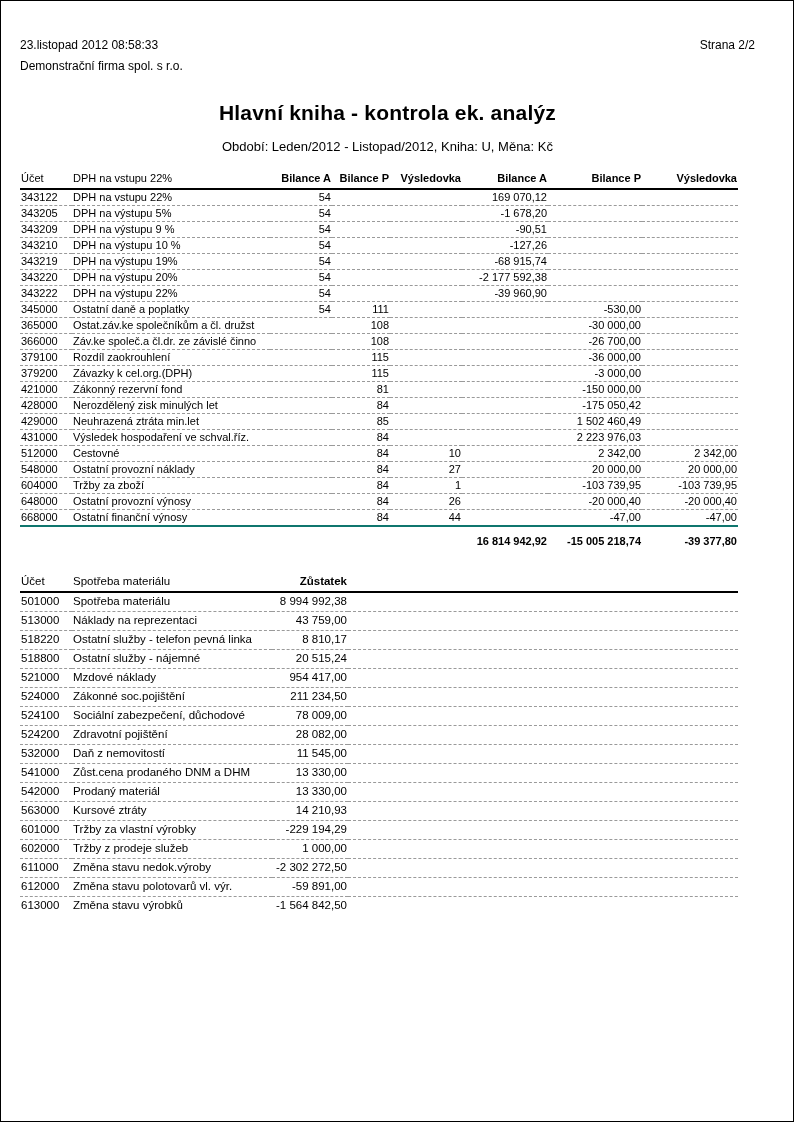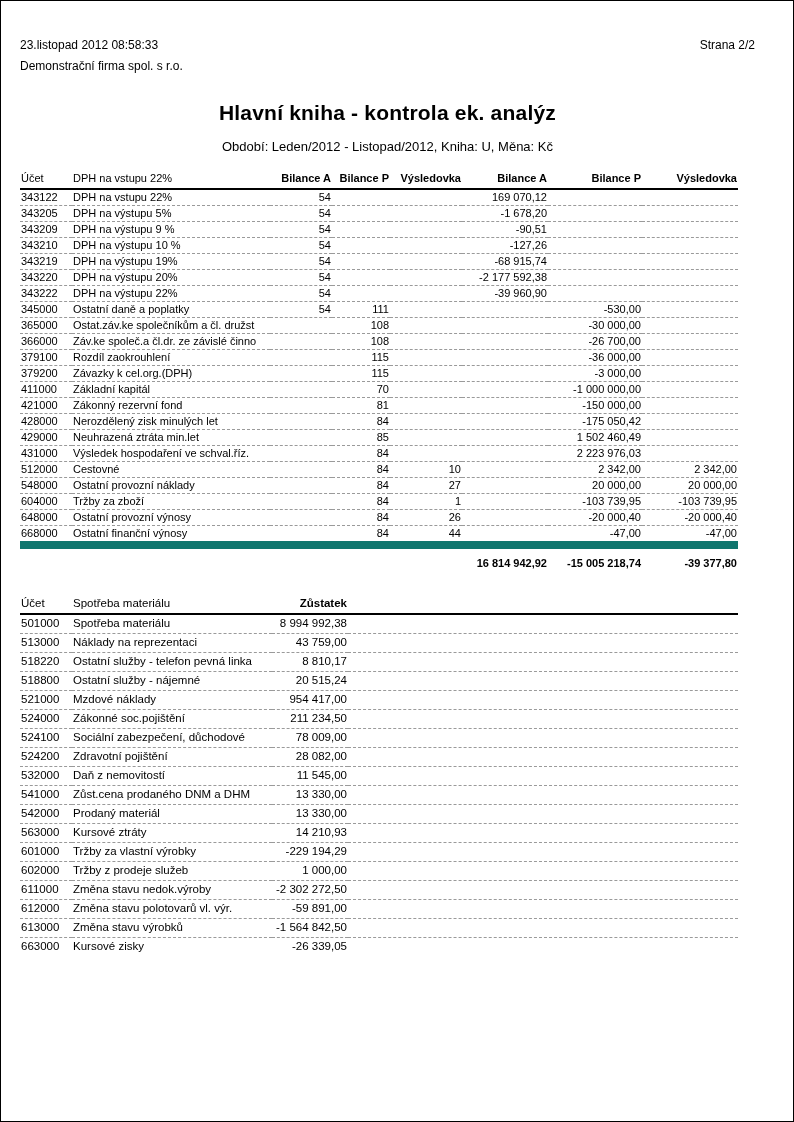--- a/index.html
+++ b/index.html
@@ -59,21 +59,21 @@
   }
   tbody tr { border-top: 1px dashed #9a9a9a; }
   tbody td {
     text-align: right;
     padding: 1px 1px 2px 1px;
   }
   tbody td:nth-child(1), tbody td:nth-child(2) { text-align: left; }
   
   .t1 { margin-top: 16px; font-size: 11px; }
   .t1 tbody tr { height: 16px; }
-  .t1 tbody tr:last-child { border-bottom: 8px solid #0f766e; }
+  .t1 tbody tr:last-child { border-bottom: 2px solid #0f766e; }
   .t1 tfoot td {
     font-weight: bold;
     text-align: right;
     padding: 8px 1px 2px 1px;
   }
   
   .t2 { margin-top: 24px; font-size: 11.5px; }
   .t2 tbody tr { height: 19px; }
 </style>
 </head>
@@ -229,30 +229,20 @@
           <td>379200</td>
           <td>Závazky k cel.org.(DPH)</td>
           <td></td>
           <td>115</td>
           <td></td>
           <td></td>
           <td>-3 000,00</td>
           <td></td>
         </tr>
         <tr>
-          <td>411000</td>
-          <td>Základní kapitál</td>
-          <td></td>
-          <td>70</td>
-          <td></td>
-          <td></td>
-          <td>-1 000 000,00</td>
-          <td></td>
-        </tr>
-        <tr>
           <td>421000</td>
           <td>Zákonný rezervní fond</td>
           <td></td>
           <td>81</td>
           <td></td>
           <td></td>
           <td>-150 000,00</td>
           <td></td>
         </tr>
         <tr>
@@ -461,21 +451,15 @@
           <td>Změna stavu polotovarů vl. výr.</td>
           <td>-59 891,00</td>
           <td></td>
         </tr>
         <tr>
           <td>613000</td>
           <td>Změna stavu výrobků</td>
           <td>-1 564 842,50</td>
           <td></td>
         </tr>
-        <tr>
-          <td>663000</td>
-          <td>Kursové zisky</td>
-          <td>-26 339,05</td>
-          <td></td>
-        </tr>
       </tbody>
     </table>
 </div>
 
 </body></html>

